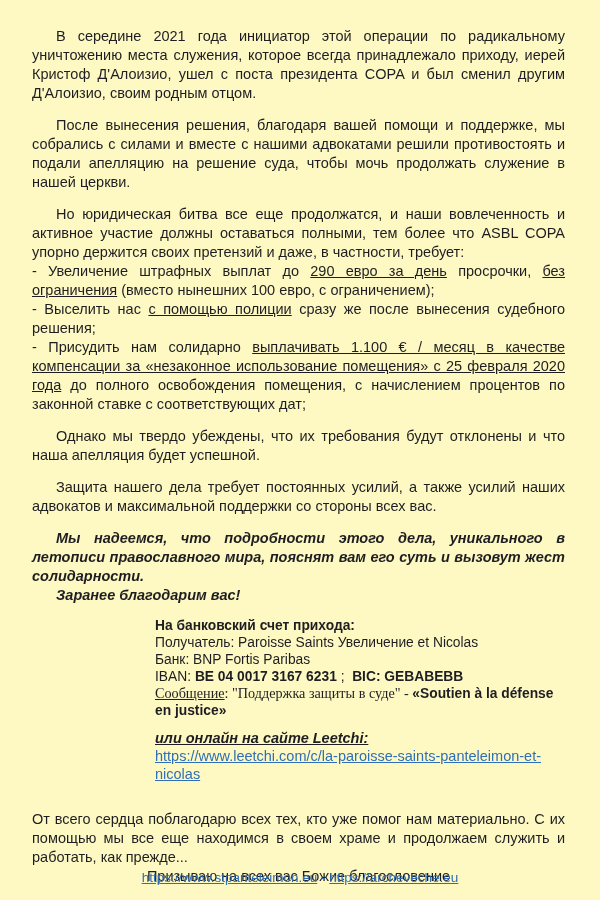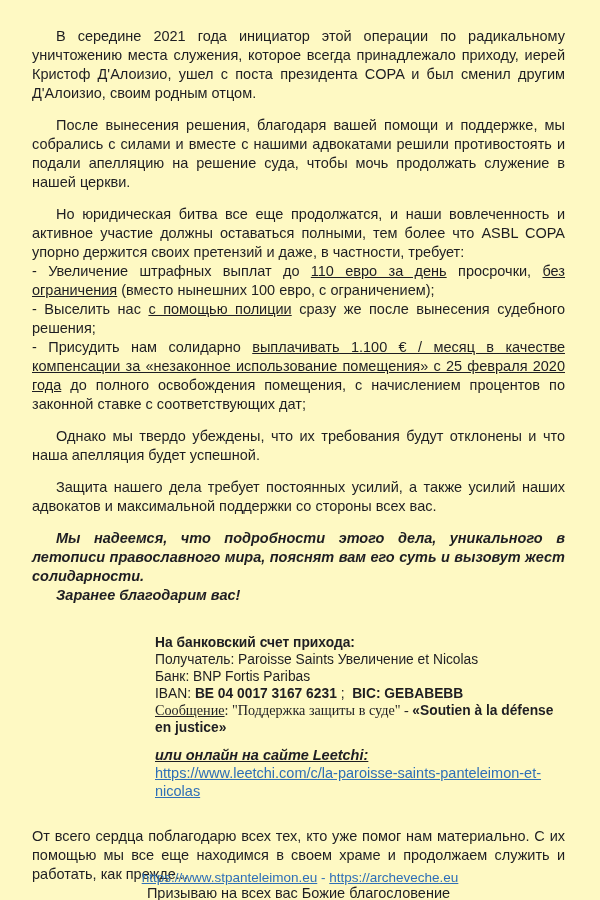--- a/index.html
+++ b/index.html
@@ -73,32 +73,32 @@
 
 <div class="page">
 
   <p class="para">В середине 2021 года инициатор этой операции по радикальному уничтожению места служения, которое всегда принадлежало приходу, иерей Кристоф Д'Алоизио, ушел с поста президента COPA и был сменил другим Д'Алоизио, своим родным отцом.</p>
 
   <p class="para">После вынесения решения, благодаря вашей помощи и поддержке, мы собрались с силами и вместе с нашими адвокатами решили противостоять и подали апелляцию на решение суда, чтобы мочь продолжать служение в нашей церкви.</p>
 
   <p class="para tight">Но юридическая битва все еще продолжатся, и наши вовлеченность и активное участие должны оставаться полными, тем более что ASBL COPA упорно держится своих претензий и даже, в частности, требует:</p>
 
   <div class="bullets">
-    <p><span>- Увеличение штрафных выплат до </span><span class="u">110 евро за день</span><span> просрочки, </span><span class="u">без ограничения</span><span> (вместо нынешних 100 евро, с ограничением);</span></p>
+    <p><span>- Увеличение штрафных выплат до </span><span class="u">290 евро за день</span><span> просрочки, </span><span class="u">без ограничения</span><span> (вместо нынешних 100 евро, с ограничением);</span></p>
     <p><span>- Выселить нас </span><span class="u">с помощью полиции</span><span> сразу же после вынесения судебного решения;</span></p>
     <p><span>- Присудить нам солидарно </span><span class="u">выплачивать 1.100 € / месяц в качестве компенсации за «незаконное использование помещения» с 25 февраля 2020 года</span><span> до полного освобождения помещения, с начислением процентов по законной ставке с соответствующих дат;</span></p>
   </div>
 
   <p class="para" style="margin-top:13px;">Однако мы твердо убеждены, что их требования будут отклонены и что наша апелляция будет успешной.</p>
 
   <p class="para">Защита нашего дела требует постоянных усилий, а также усилий наших адвокатов и максимальной поддержки со стороны всех вас.</p>
 
   <div class="bold-block">
     <p class="para tight">Мы надеемся, что подробности этого дела, уникального в летописи православного мира, пояснят вам его суть и вызовут жест солидарности.</p>
-    <p class="para" style="margin-bottom:29px;">Заранее благодарим вас!</p>
+    <p class="para" style="margin-bottom:12px;">Заранее благодарим вас!</p>
   </div>
 
   <div class="bank">
     <div class="bank-title">На банковский счет прихода:</div>
     <div class="bank-line"><span>Получатель: </span><span>Paroisse Saints Увеличение et Nicolas</span></div>
     <div class="bank-line"><span>Банк: </span><span>BNP Fortis Paribas</span></div>
     <div class="bank-line"><span>IBAN: </span><span class="b">BE 04 0017 3167 6231</span><span> ;  </span><span class="b">BIC: GEBABEBB</span></div>
     <div class="msg-line"><span class="u">Сообщение</span><span>: "Поддержка защиты в суде" - </span><span class="msg-fr">«Soutien à la défense en justice»</span></div>
   </div>
 

